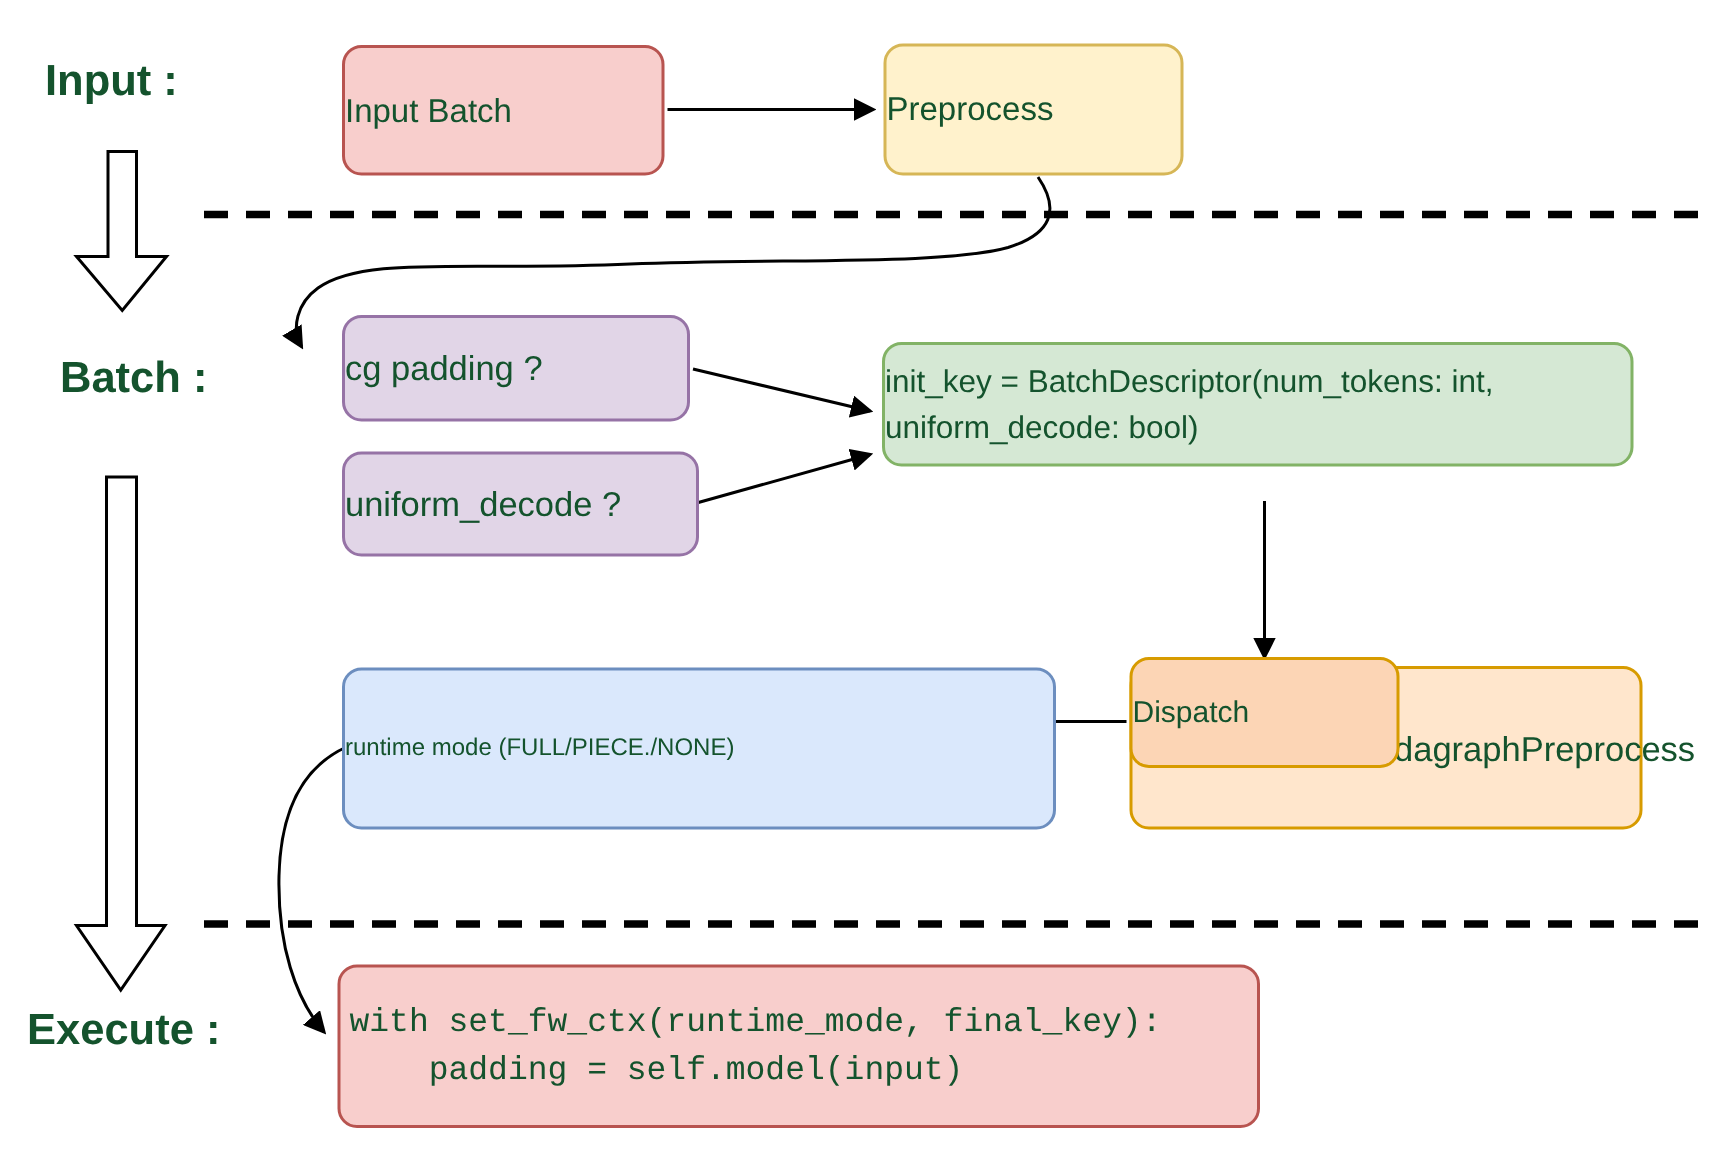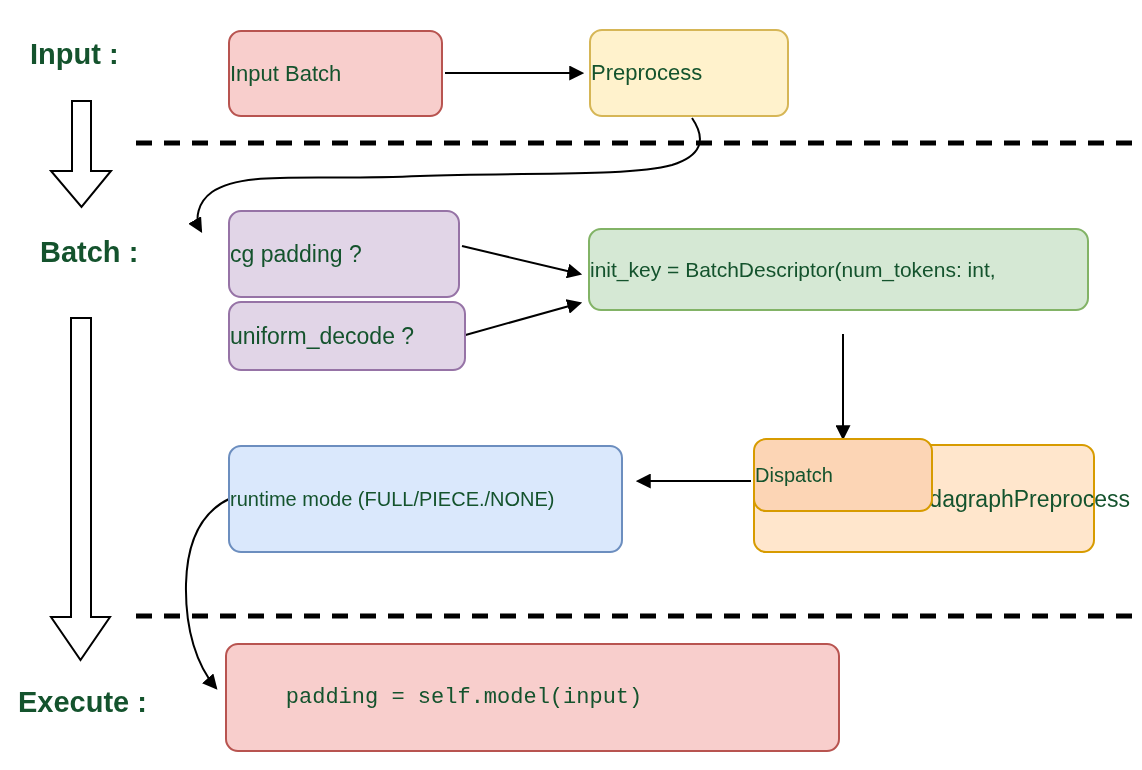--- a/index.html
+++ b/index.html
@@ -34,39 +34,39 @@
   .red    {background:#f8cecc;border-color:#b85450;}
   .yellow {background:#fff2cc;border-color:#d6b656;}
   .purple {background:#e1d5e7;border-color:#9673a6;}
   .green  {background:#d5e8d4;border-color:#82b366;}
   .blue   {background:#dae8fc;border-color:#6c8ebf;}
   .orange-light{background:#ffe6cc;border-color:#d79b00;}
   .orange-dark {background:#fcd5b5;border-color:#d79b00;}
 
   #node-input-batch   {left:228px;top:30px;width:215px;height:87px;font-size:22px;}
   #node-preprocess    {left:589px;top:29px;width:200px;height:88px;font-size:22px;}
-  #node-cg-padding    {left:228px;top:210px;width:232px;height:88px;font-size:23px;}
+  #node-cg-padding    {left:228px;top:210px;width:232px;height:71px;font-size:23px;}
   #node-uniform-decode{left:228px;top:301px;width:238px;height:70px;font-size:23px;}
   #node-init-key      {left:588px;top:228px;width:501px;height:83px;font-size:21px;line-height:31px;}
-  #node-runtime-mode  {left:228px;top:445px;width:395px;height:108px;font-size:20px;line-height:30px;}
+  #node-runtime-mode  {left:228px;top:445px;width:476px;height:108px;font-size:16px;line-height:30px;}
   #node-cudagraph     {left:753px;top:444px;width:342px;height:109px;font-size:23px;}
   #node-dispatch      {left:753px;top:438px;width:180px;height:74px;font-size:20px;z-index:3;}
   #node-execute-code  {left:225px;top:643px;width:615px;height:109px;
                        font-family:"Liberation Mono","DejaVu Sans Mono",monospace;
                        font-size:22px;line-height:32px;
                        align-items:flex-start;padding-left:6px;text-align:left;}
   #node-execute-code .code-line{white-space:pre;}
   #cudagraph-label{
     position:absolute;left:182px;top:0;right:0;bottom:0;
     display:flex;flex-direction:row;align-items:center;justify-content:center;
     line-height:32px;
   }
   #label-input  {left:30px;top:38px;}
   #label-plan   {left:40px;top:236px;}
-  #label-execute{left:18px;top:671px;margin-top:15px;}
+  #label-execute{left:18px;top:671px;}
   .node{z-index:2;}
 </style>
 </head>
 <body>
 
 <div id="canvas">
 
   <svg id="wires" width="1142" height="770" viewBox="0 0 1142 770" xmlns="http://www.w3.org/2000/svg">
     <defs>
       <marker id="arrow" viewBox="0 0 10 10" refX="8.5" refY="5" markerWidth="7.5" markerHeight="7.5" orient="auto-start-reverse">
@@ -113,34 +113,36 @@
   <div class="node purple" id="node-cg-padding">
     <span>cg padding ?</span>
   </div>
 
   <div class="node purple" id="node-uniform-decode">
     <span>uniform_decode ?</span>
   </div>
 
   <div class="node green" id="node-init-key">
     <span>init_key = BatchDescriptor(num_tokens: int,</span>
+    <span>uniform_decode: bool)</span>
   </div>
 
   <div class="node blue" id="node-runtime-mode">
     <span>runtime mode (FULL/PIECE./NONE)</span>
   </div>
 
   <div class="node orange-light" id="node-cudagraph">
     <div id="cudagraph-label">
       <span>Cudagraph</span>
       <span>Preprocess</span>
     </div>
   </div>
 
   <div class="node orange-dark" id="node-dispatch">
     <span>Dispatch</span>
   </div>
 
   <div class="node red" id="node-execute-code">
+    <span class="code-line">with set_fw_ctx(runtime_mode, final_key):</span>
     <span class="code-line">    padding = self.model(input)</span>
   </div>
 
 </div>
 
 </body></html>

